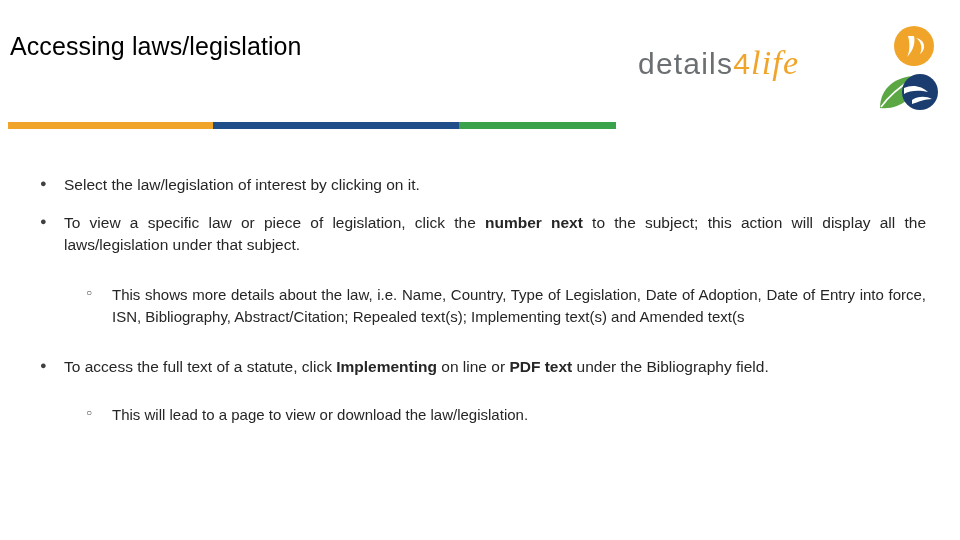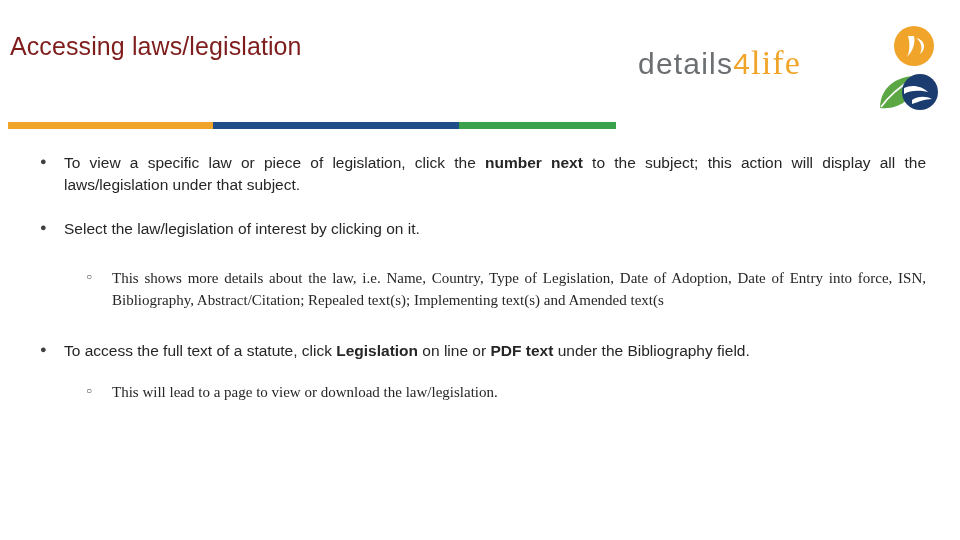--- a/index.html
+++ b/index.html
@@ -19,21 +19,21 @@
     height: 540px;
     background: #ffffff;
   }
 
   
   .title {
     position: absolute;
     left: 10px;
     top: 32px;
     font-size: 25px;
-    color: #7f1d1d;
+    color: #000000;
     letter-spacing: 0.1px;
     font-weight: 400;
     white-space: nowrap;
   }
 
   
   .rule {
     position: absolute;
     left: 8px;
     top: 122px;
@@ -62,20 +62,21 @@
     color: #6b6f71;
     letter-spacing: 1.2px;
     white-space: nowrap;
   }
   .logo-word .four {
     color: #f0a52a;
     font-weight: 400;
   }
   .logo-word .life {
     color: #f0a52a;
+    font-style: italic;
     font-family: "Liberation Serif", serif;
     font-size: 34px;
   }
   .logo-mark {
     position: absolute;
     right: 0;
     top: 0;
     width: 78px;
     height: 88px;
   }
@@ -107,35 +108,34 @@
   }
   .bullet-l2 {
     position: relative;
     padding-left: 36px;
     margin-left: 40px;
     margin-bottom: 16px;
     font-size: 15px;
     line-height: 1.45;
     color: #262626;
     text-align: justify;
-    font-family: Liberation Serif, serif;
   }
   .bullet-l2::before {
     content: "\25CB";
     position: absolute;
     left: 10px;
     top: -1px;
     font-size: 10px;
     color: #404040;
     line-height: 2;
   }
   .b { font-weight: bold; }
   .sp-top-1 { margin-top: 22px; }
   .sp-top-2 { margin-top: 28px; }
-  .sp-top-3 { margin-top: 20px; }
+  .sp-top-3 { margin-top: 26px; }
   .nojust { text-align: left; }
 </style>
 </head>
 <body>
 
 <div class="slide">
 
   <div class="title">Accessing laws/legislation</div>
 
   <div class="rule">
@@ -155,25 +155,25 @@
         <path d="M21 81 C30 68 44 58 55 51" stroke="#ffffff" stroke-width="1.6" fill="none"></path>
         <circle cx="60" cy="66" r="18" fill="#1b3c6e"></circle>
         <path d="M44 62 C52 58 62 60 68 66 C60 64 50 64 44 68 Z" fill="#ffffff"></path>
         <path d="M52 74 C58 70 66 70 72 73 C65 73 58 76 52 78 Z" fill="#ffffff"></path>
       </svg>
     </div>
   </div>
 
   <div class="content">
 
+    <div class="bullet-l1 sp-top-1 nojust">Select the law/legislation of interest by clicking on it.</div>
+
     <div class="bullet-l1">To view a specific law or piece of legislation, click the <span class="b">number next</span> to the subject; this action will display all the laws/legislation under that subject.</div>
-
-    <div class="bullet-l1 sp-top-1 nojust">Select the law/legislation of interest by clicking on it.</div>
 
     <div class="bullet-l2 sp-top-2">This shows more details about the law, i.e. Name, Country, Type of Legislation, Date of Adoption, Date of Entry into force, ISN, Bibliography, Abstract/Citation; Repealed text(s); Implementing text(s) and Amended text(s</div>
 
-    <div class="bullet-l1 sp-top-2">To access the full text of a statute, click <span class="b">Legislation</span> on line or <span class="b">PDF text</span> under the Bibliography field.</div>
+    <div class="bullet-l1 sp-top-2">To access the full text of a statute, click <span class="b">Implementing</span> on line or <span class="b">PDF text</span> under the Bibliography field.</div>
 
     <div class="bullet-l2 sp-top-3 nojust">This will lead to a page to view or download the law/legislation.</div>
 
 
   </div>
 </div>
 
 </body></html>

